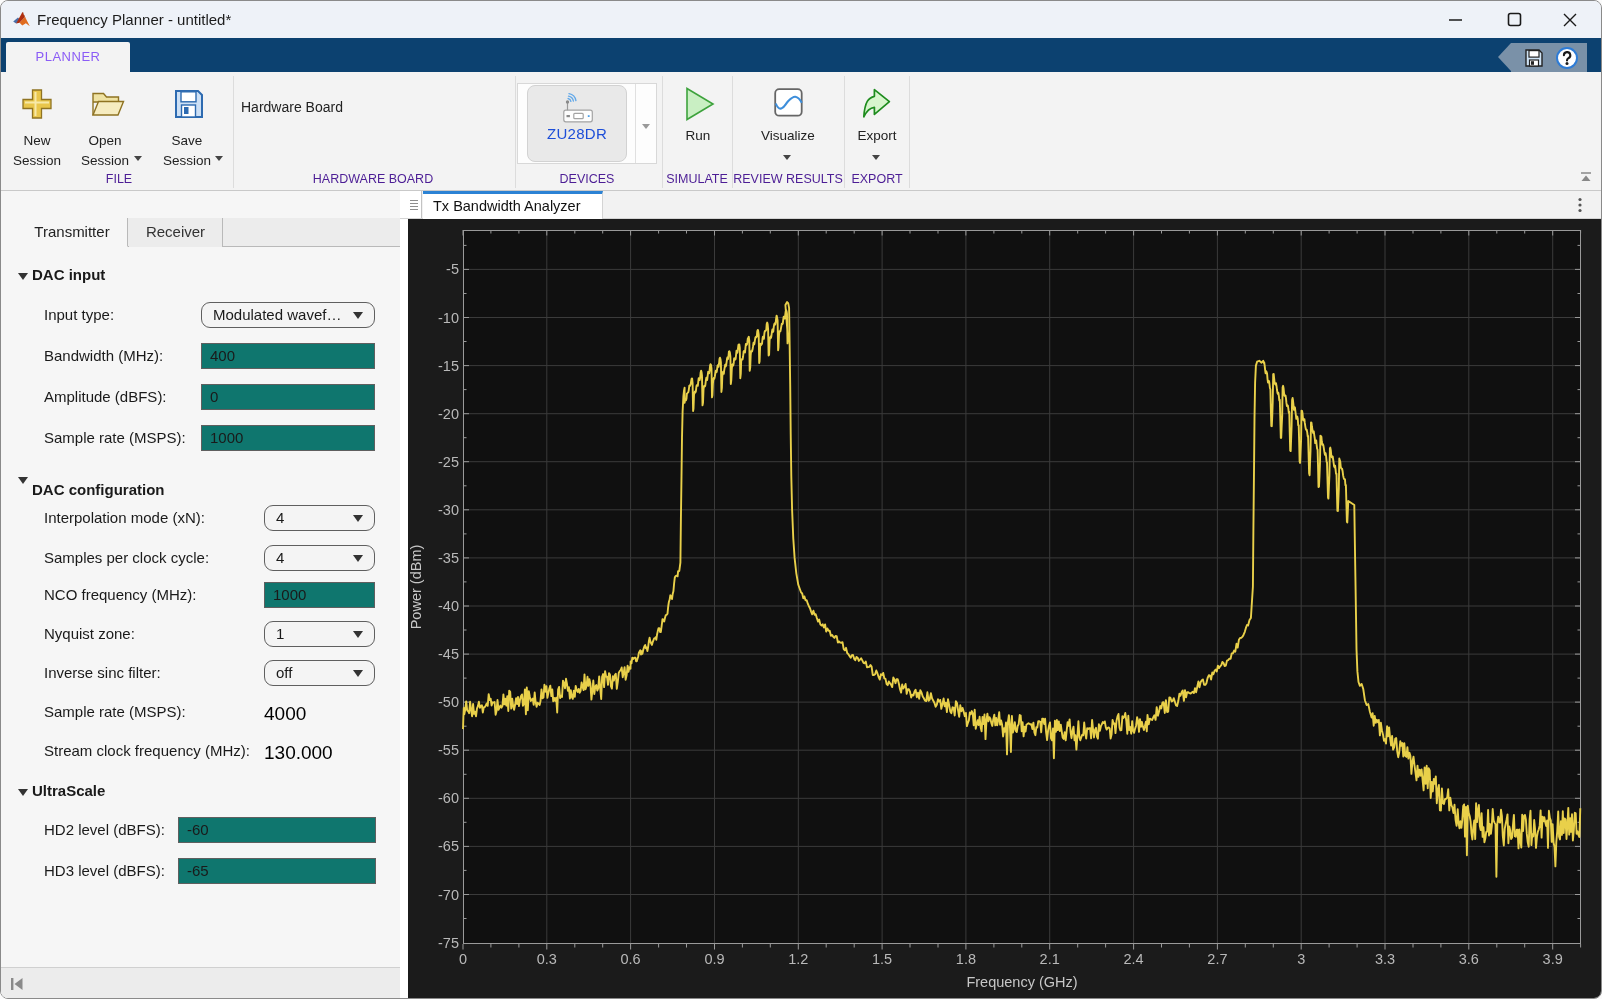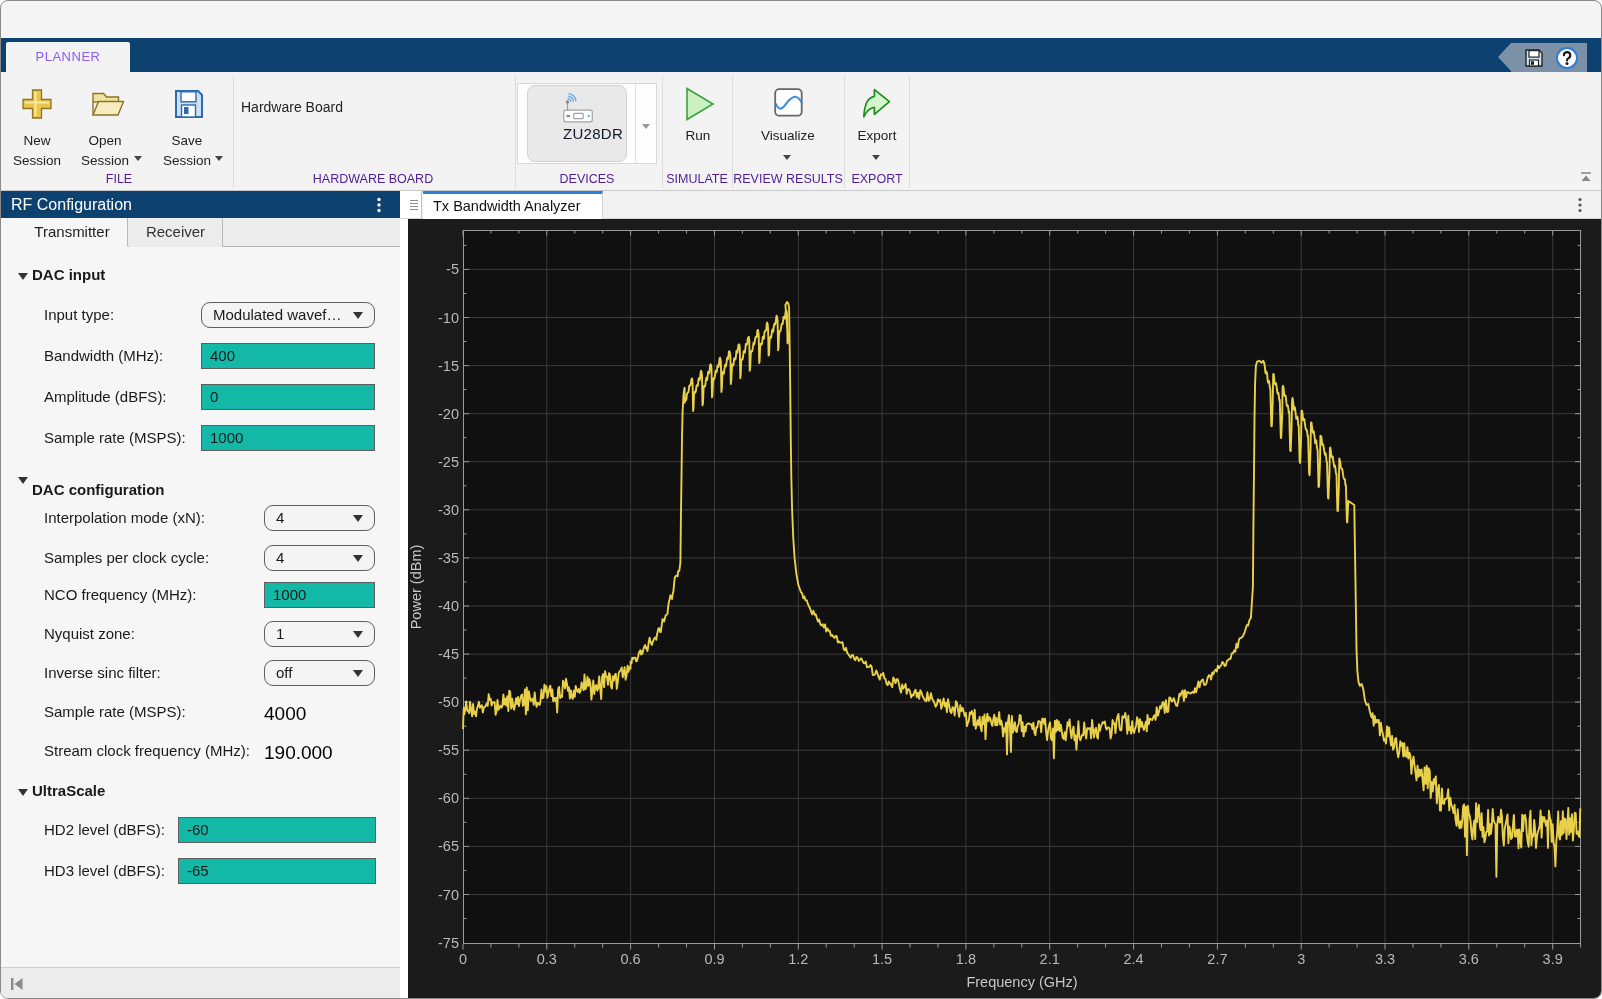--- a/index.html
+++ b/index.html
@@ -20,46 +20,64 @@
 .seclabel { position:absolute; top:100px; height:16px; font-size:12.5px; color:#4c1d95; text-align:center; }
 .biglabel { position:absolute; font-size:13.5px; color:#222; text-align:center; line-height:20px; }
 .dropcaret { position:absolute; width:0; height:0; border-left:4.5px solid transparent; border-right:4.5px solid transparent; border-top:5.5px solid #444; }
 
 #hwlabel { position:absolute; left:240px; top:27px; font-size:14px; color:#222; }
 #hwcombo { position:absolute; left:237px; top:53px; width:273px; height:28px; background:#fdfdfd; border:1px solid #777; border-radius:8px; font-size:14px; color:#222; line-height:26px; padding-left:12px; white-space:nowrap; overflow:hidden; }
 #hwcombo .dropcaret { right:13px; top:11px; }
 
 #gallery { position:absolute; left:516px; top:11px; width:140px; height:81px; background:#fdfdfd; border:1px solid #d8d8d8; }
 #devtile { position:absolute; left:9px; top:1px; width:100px; height:77px; background:#e9e9e9; border:1px solid #d2d2d2; border-radius:8px; }
-#devtext { position:absolute; left:16px; top:39px; width:100%; text-align:center; font-size:15px; color:#0f172a; letter-spacing:0.3px; }
+#devtext { position:absolute; left:0; top:39px; width:100%; text-align:center; font-size:15px; color:#1d4ed8; letter-spacing:0.3px; }
 #galdrop { position:absolute; right:6px; }
 
 #panel { position:absolute; left:0; top:190px; width:399px; height:809px; background:#f6f6f6; }
 #panelhdr { position:absolute; left:0; top:0; width:399px; height:27px; background:#0c4170; color:#fff; font-size:16px; line-height:27px; padding-left:10px; }
 #ptabs { position:absolute; left:16px; top:27px; width:399px; height:29px; background:#ececec; border-bottom:1px solid #b9b9b9; }
 .ptab { position:absolute; top:0; height:29px; font-size:15px; text-align:center; line-height:28px; }
 #ptab1 { left:0; width:111px; background:#f6f6f6; color:#222; border-right:1px solid #b9b9b9; border-bottom:1px solid #f6f6f6; }
 #ptab2 { left:112px; width:94px; background:#ececec; color:#333; border-right:1px solid #b9b9b9; }
 .sechdr { position:absolute; left:31px; font-size:15px; font-weight:bold; color:#1a1a1a; }
 .sectri { position:absolute; width:0; height:0; border-left:5.5px solid transparent; border-right:5.5px solid transparent; border-top:7px solid #333; }
 .flabel { position:absolute; left:44px; font-size:15px; color:#1a1a1a; }
-.ffield { position:absolute; height:26px; background:#14b8a6; border:1px solid #5f5f5f; font-size:15px; color:#1a1a1a; line-height:24px; padding-left:8px; }
+.ffield { position:absolute; height:26px; background:#0f766e; border:1px solid #5f5f5f; font-size:15px; color:#1a1a1a; line-height:24px; padding-left:8px; }
 .fdrop { position:absolute; height:26px; background:#f4f4f4; border:1px solid #5f5f5f; border-radius:9px; font-size:15px; color:#1a1a1a; line-height:24px; padding-left:11px; }
 .fdrop .dropcaret { right:11px; top:9px; border-left-width:5.5px; border-right-width:5.5px; border-top-width:7px; border-top-color:#333; }
 .fstatic { position:absolute; font-size:19px; color:#000000; }
 #pbottom { position:absolute; left:0; top:776px; width:400px; height:33px; background:#ececec; border-top:1px solid #d0d0d0; }
 
 #docstrip { position:absolute; left:399px; top:190px; width:8px; height:809px; background:#ffffff; }
 #tabbar { position:absolute; left:399px; top:190px; width:1203px; height:28px; background:#f2f2f2; border-bottom:1px solid #d4d4d4; }
 #figtab { position:absolute; left:23px; top:0; width:180px; height:28px; background:#fff; border-top:3px solid #2b82d4; border-right:1px solid #d4d4d4; font-size:14.5px; color:#111; line-height:24px; padding-left:10px; }
 #chart { position:absolute; left:407px; top:218px; width:1195px; height:781px; }
 </style>
 </head>
 <body>
 <div id="win">
+  <div id="titlebar">
+    <svg width="19" height="19" style="position:absolute;left:11px;top:9px" viewBox="0 0 24 24">
+      <polygon points="1.5,14.5 7.5,9.5 10.2,12.4 5.2,17.2" fill="#4a6fa9"></polygon>
+      <polygon points="5.2,17.2 13.2,2.5 16.3,9.0 9.6,16.0" fill="#b02f10"></polygon>
+      <polygon points="9.6,16.0 16.3,9.0 13.2,2.5 13.6,2.8 17.0,9.7 22.5,20.5 17.5,16.7 13.0,19.5" fill="#e06b1f"></polygon>
+      <polygon points="13.2,2.5 16.3,9.0 17.0,9.7 13.6,2.8" fill="#7c1d05"></polygon>
+    </svg>
+    <div id="titletext">Frequency Planner - untitled*</div>
+    <svg class="winbtn" style="left:1431px" width="46" height="38">
+        <line x1="17" y1="19" x2="30" y2="19" stroke="#1a1a1a" stroke-width="1.4"></line>
+      </svg>
+    <svg class="winbtn" style="left:1490px" width="46" height="38">
+        <rect x="17.5" y="12.5" width="12" height="12" rx="2" fill="none" stroke="#1a1a1a" stroke-width="1.6"></rect>
+      </svg>
+    <svg class="winbtn" style="right:8px" width="46" height="38">
+        <path d="M17,13 L29,25 M29,13 L17,25" stroke="#1a1a1a" stroke-width="1.4" fill="none"></path>
+      </svg>
+  </div>
   <div id="band"></div>
   <div id="plannertab">PLANNER</div>
   <div id="qat">
     <svg width="22" height="22" style="position:absolute;left:12px;top:3.5px" viewBox="0 0 22 22">
       <path d="M3,3 h13 l3,3 v13 h-16 z" fill="#cfe3f5" stroke="#222" stroke-width="1.4"></path>
       <rect x="6" y="3.6" width="10" height="6.5" fill="#fff" stroke="#222" stroke-width="1.2"></rect>
       <rect x="6.5" y="13" width="9" height="6" fill="#fff" stroke="#222" stroke-width="1.2"></rect>
       <rect x="8" y="14.2" width="3" height="3.6" fill="#222"></rect>
     </svg>
     <svg width="24" height="24" style="position:absolute;right:8px;top:2.5px" viewBox="0 0 24 24">
@@ -137,29 +155,20 @@
 </svg>
 <div class="biglabel" style="left:846px;top:54px;width:60px">Export</div>
 <div class="dropcaret" style="left:871px;top:83px"></div>
 <div class="seclabel" style="left:845px;width:62px">EXPORT</div>
 <svg width="14" height="12" style="position:absolute;left:1578px;top:99px" viewBox="0 0 14 12">
 <path d="M2,2 h10" stroke="#888" stroke-width="1.5"></path>
         <polygon points="7,4.5 11.5,10 2.5,10" fill="#888"></polygon>
 </svg>
   </div>
   <div id="panel">
-    <div id="panelhdr">RF Configuration
-<svg width="4" height="16" style="position:absolute;left:376px;top:6px">
-          <g fill="#fff">
-            <circle cx="2" cy="2.5" r="1.7"></circle>
-            <circle cx="2" cy="8" r="1.7"></circle>
-            <circle cx="2" cy="13.5" r="1.7"></circle>
-          </g>
-        </svg>
-</div>
 <div id="ptabs">
         <div class="ptab" id="ptab1">Transmitter</div>
         <div class="ptab" id="ptab2">Receiver</div>
       </div>
 <div class="sectri" style="left:17px;top:82px"></div>
       <div class="sechdr" style="top:75px">DAC input</div>
 <div class="flabel" style="left:43px;top:115px">Input type:</div>
 <div class="fdrop" style="left:200px;top:111px;width:174px">Modulated wavef…<div class="dropcaret"></div></div>
 <div class="flabel" style="left:43px;top:156px">Bandwidth (MHz):</div>
 <div class="ffield" style="left:200px;top:152px;width:174px">400</div>
@@ -175,21 +184,21 @@
 <div class="fdrop" style="left:263px;top:354px;width:111px">4<div class="dropcaret"></div></div>
 <div class="flabel" style="left:43px;top:395px">NCO frequency (MHz):</div>
 <div class="ffield" style="left:263px;top:391px;width:111px">1000</div>
 <div class="flabel" style="left:43px;top:434px">Nyquist zone:</div>
 <div class="fdrop" style="left:263px;top:430px;width:111px">1<div class="dropcaret"></div></div>
 <div class="flabel" style="left:43px;top:473px">Inverse sinc filter:</div>
 <div class="fdrop" style="left:263px;top:469px;width:111px">off<div class="dropcaret"></div></div>
 <div class="flabel" style="left:43px;top:512px">Sample rate (MSPS):</div>
 <div class="fstatic" style="left:263px;top:512px">4000</div>
 <div class="flabel" style="left:43px;top:551px">Stream clock frequency (MHz):</div>
-<div class="fstatic" style="left:263px;top:551px">190.000</div>
+<div class="fstatic" style="left:263px;top:551px">130.000</div>
 <div class="sectri" style="left:17px;top:598px"></div>
       <div class="sechdr" style="top:591px">UltraScale</div>
 <div class="flabel" style="left:43px;top:630px">HD2 level (dBFS):</div>
 <div class="ffield" style="left:177px;top:626px;width:198px">-60</div>
 <div class="flabel" style="left:43px;top:671px">HD3 level (dBFS):</div>
 <div class="ffield" style="left:177px;top:667px;width:198px">-65</div>
 <div id="pbottom">
 <svg width="16" height="16" style="position:absolute;left:8px;top:8px" viewBox="0 0 16 16">
 <rect x="2" y="2" width="2.4" height="12" fill="#8a8a8a"></rect>
 <polygon points="13.5,2 13.5,14 5.5,8" fill="#8a8a8a"></polygon>

